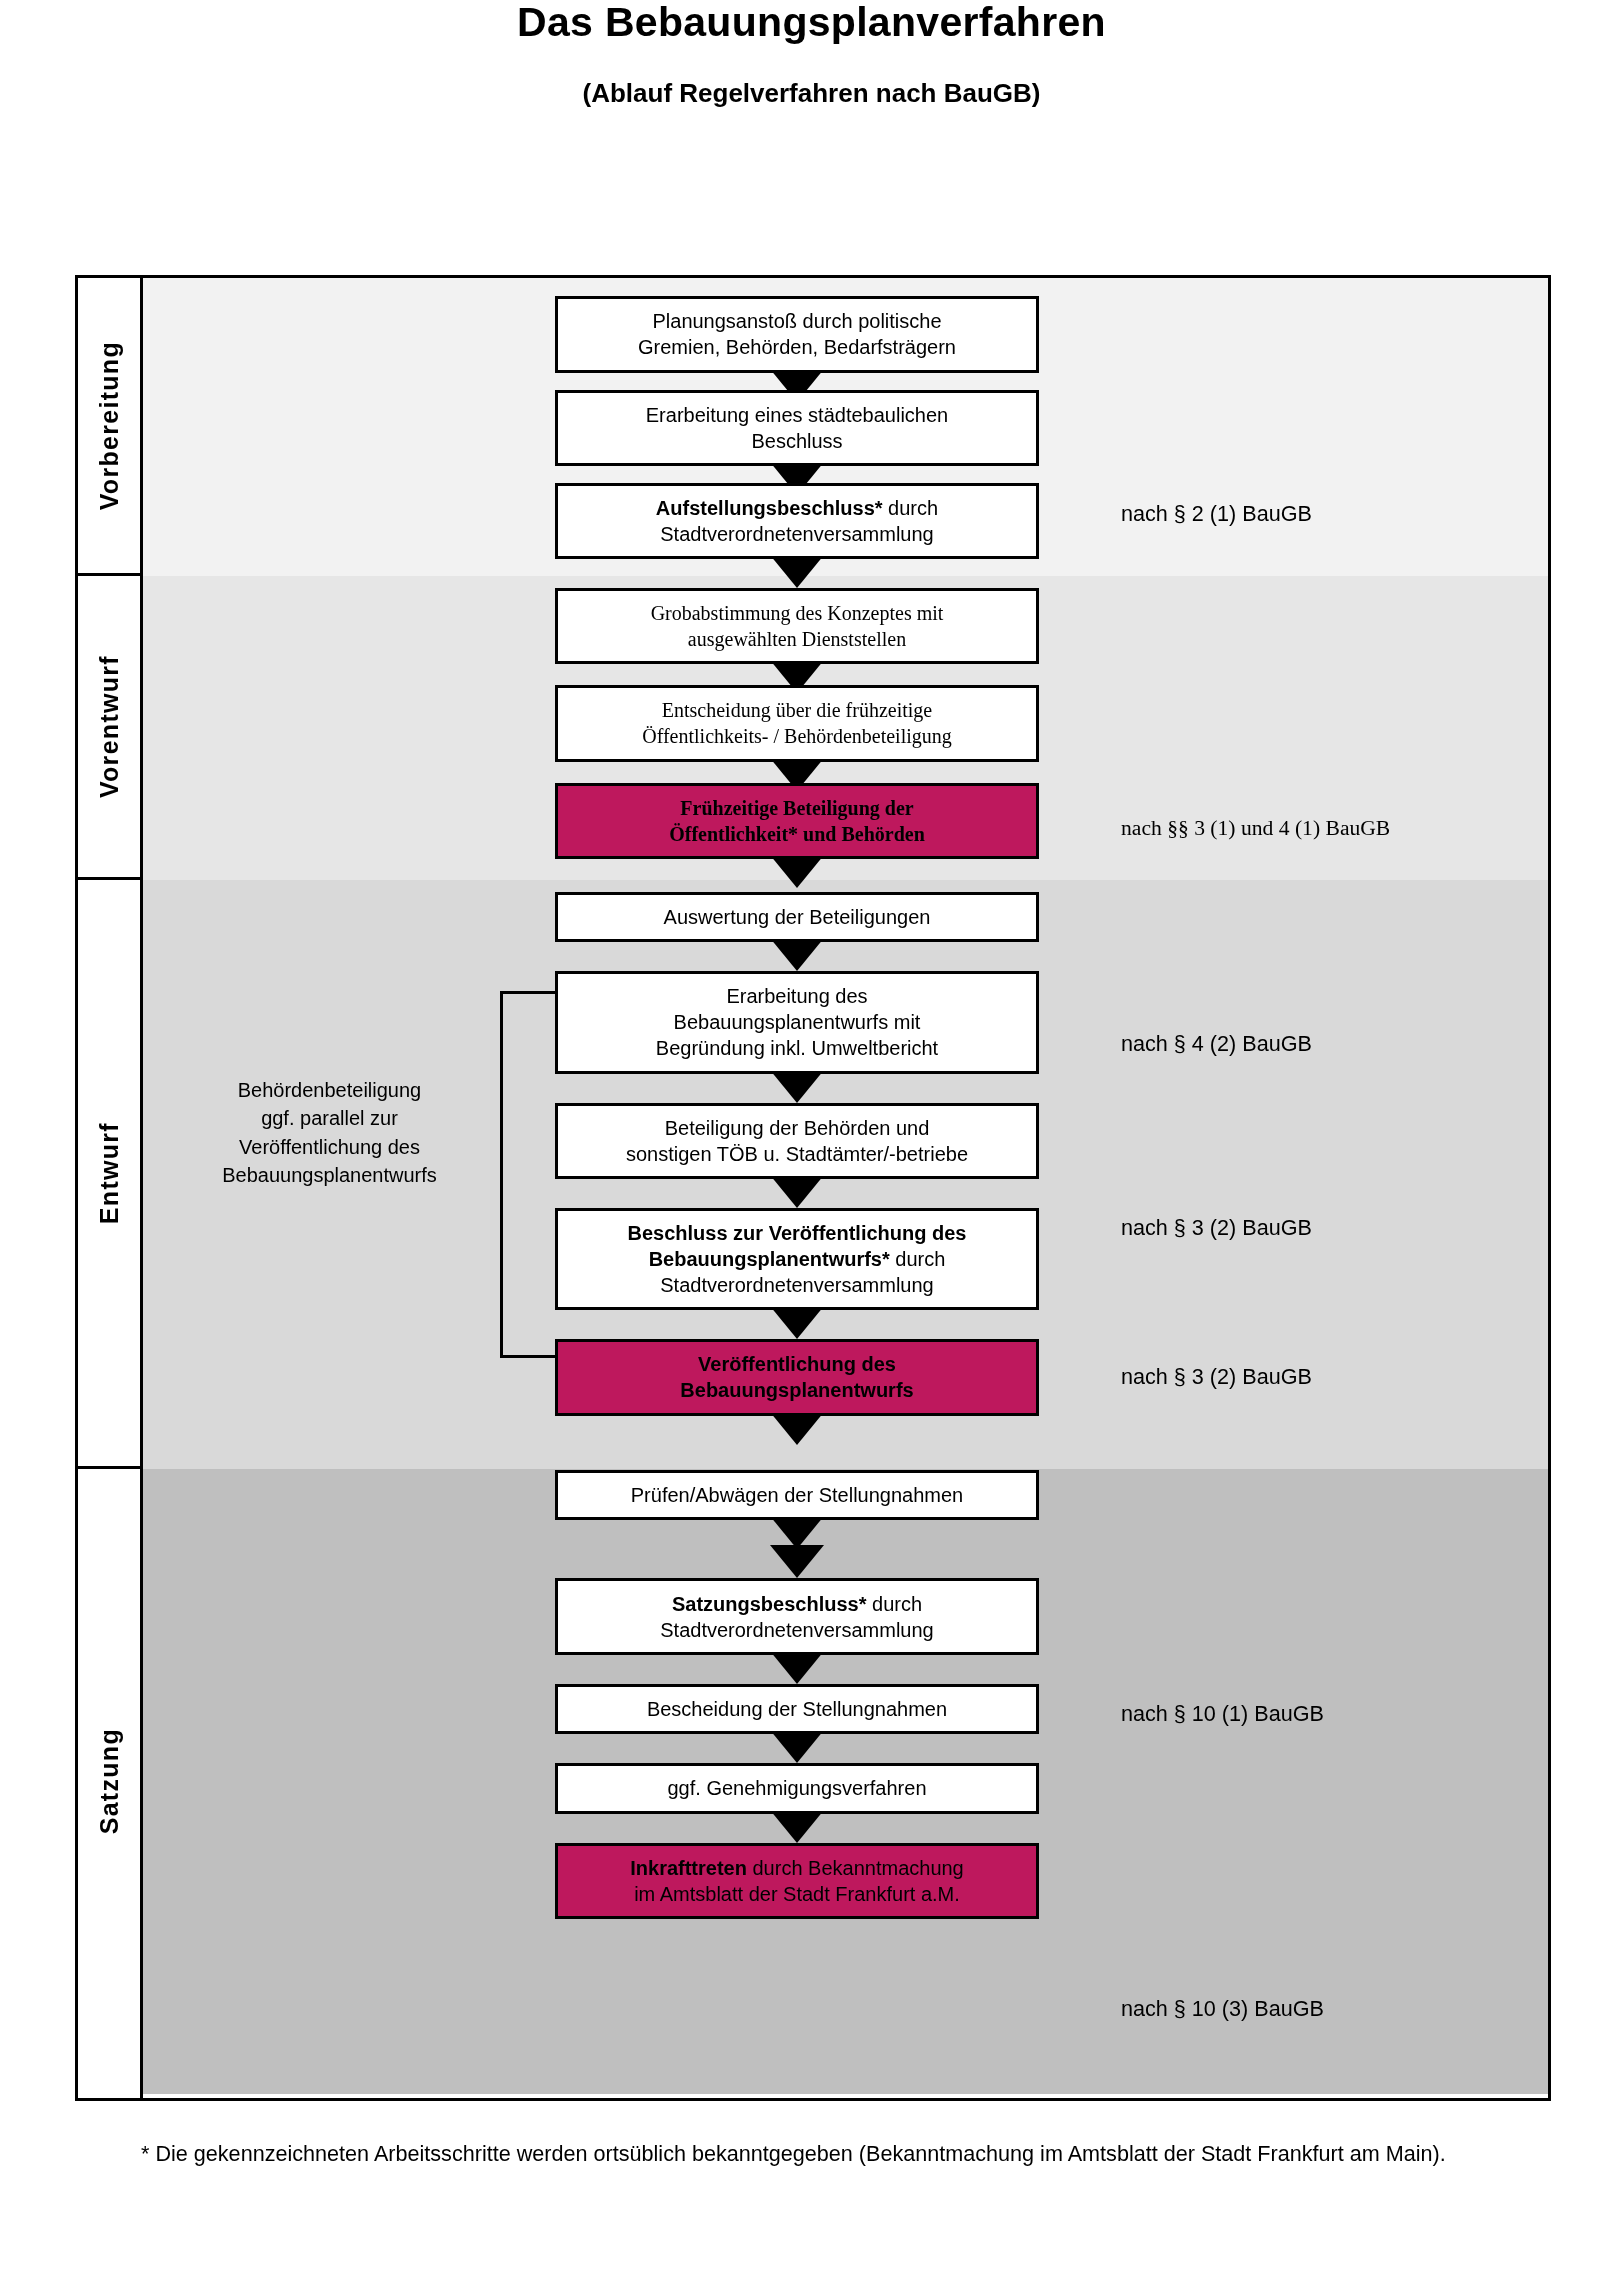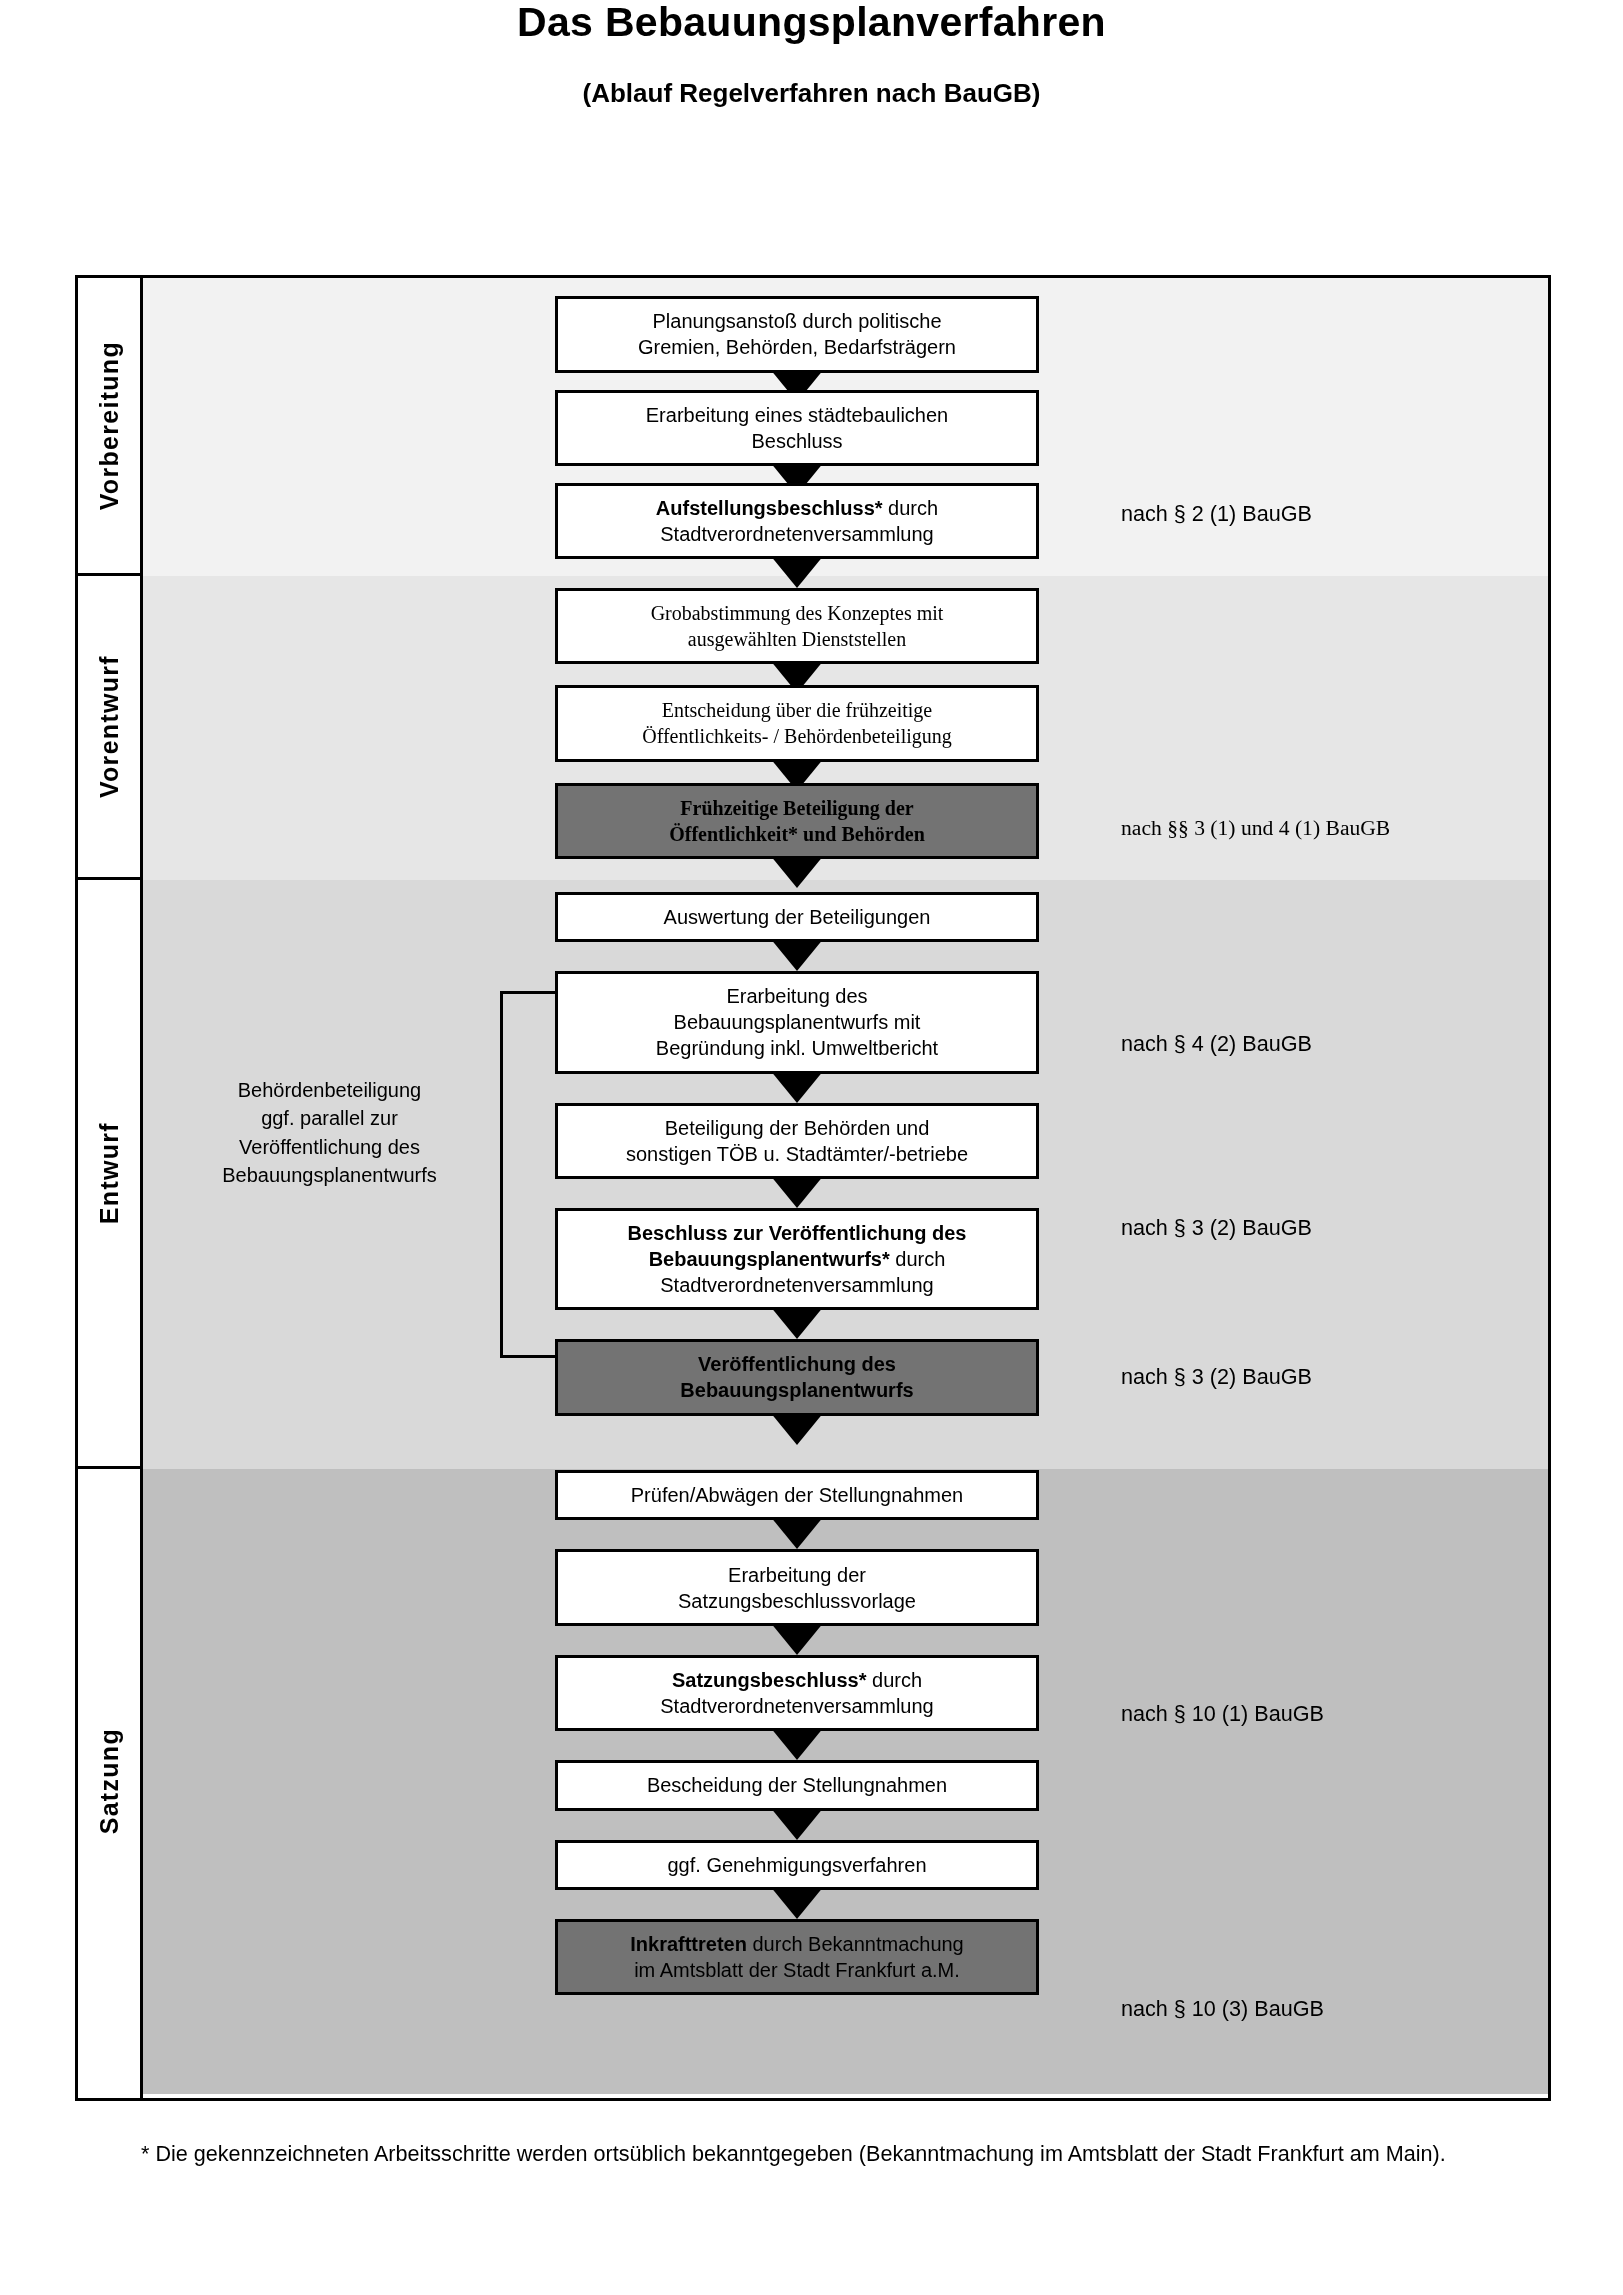--- a/index.html
+++ b/index.html
@@ -94,21 +94,21 @@
     width: 484px;
     border: 3.3px solid #000;
     background: #ffffff;
     text-align: center;
     font-size: 20px;
     line-height: 1.30;
     padding: 9.2px 7.9px;
     position: relative;
     z-index: 2;
   }
-  .fbox.blue { background: #737373; font-weight: bold; }
+  .fbox.blue { background: #be185d; font-weight: bold; }
   .fbox .reg { font-weight: normal; }
   .fbox .bd  { font-weight: bold; }
 
   
   .arrow {
     width: 484px;
     height: 29px;
     position: relative;
     z-index: 1;
   }
@@ -310,24 +310,20 @@
 
     <div class="band band-satzung" style="height:625px;">
       <div class="band-side"></div>
       <div class="band-flow" style="padding-top:1px;">
 
         <div class="fbox">
           <div>Prüfen/Abwägen der Stellungnahmen</div>
         </div>
         <div class="arrow"></div>
 
-        <div class="fbox">
-          <div>Erarbeitung der</div>
-          <div>Satzungsbeschlussvorlage</div>
-        </div>
         <div class="arrow"></div>
 
         <div class="fbox">
           <div><span class="bd">Satzungsbeschluss*</span><span class="reg"> durch</span></div>
           <div>Stadtverordnetenversammlung</div>
         </div>
         <div class="arrow"></div>
 
         <div class="fbox">
           <div>Bescheidung der Stellungnahmen</div>

